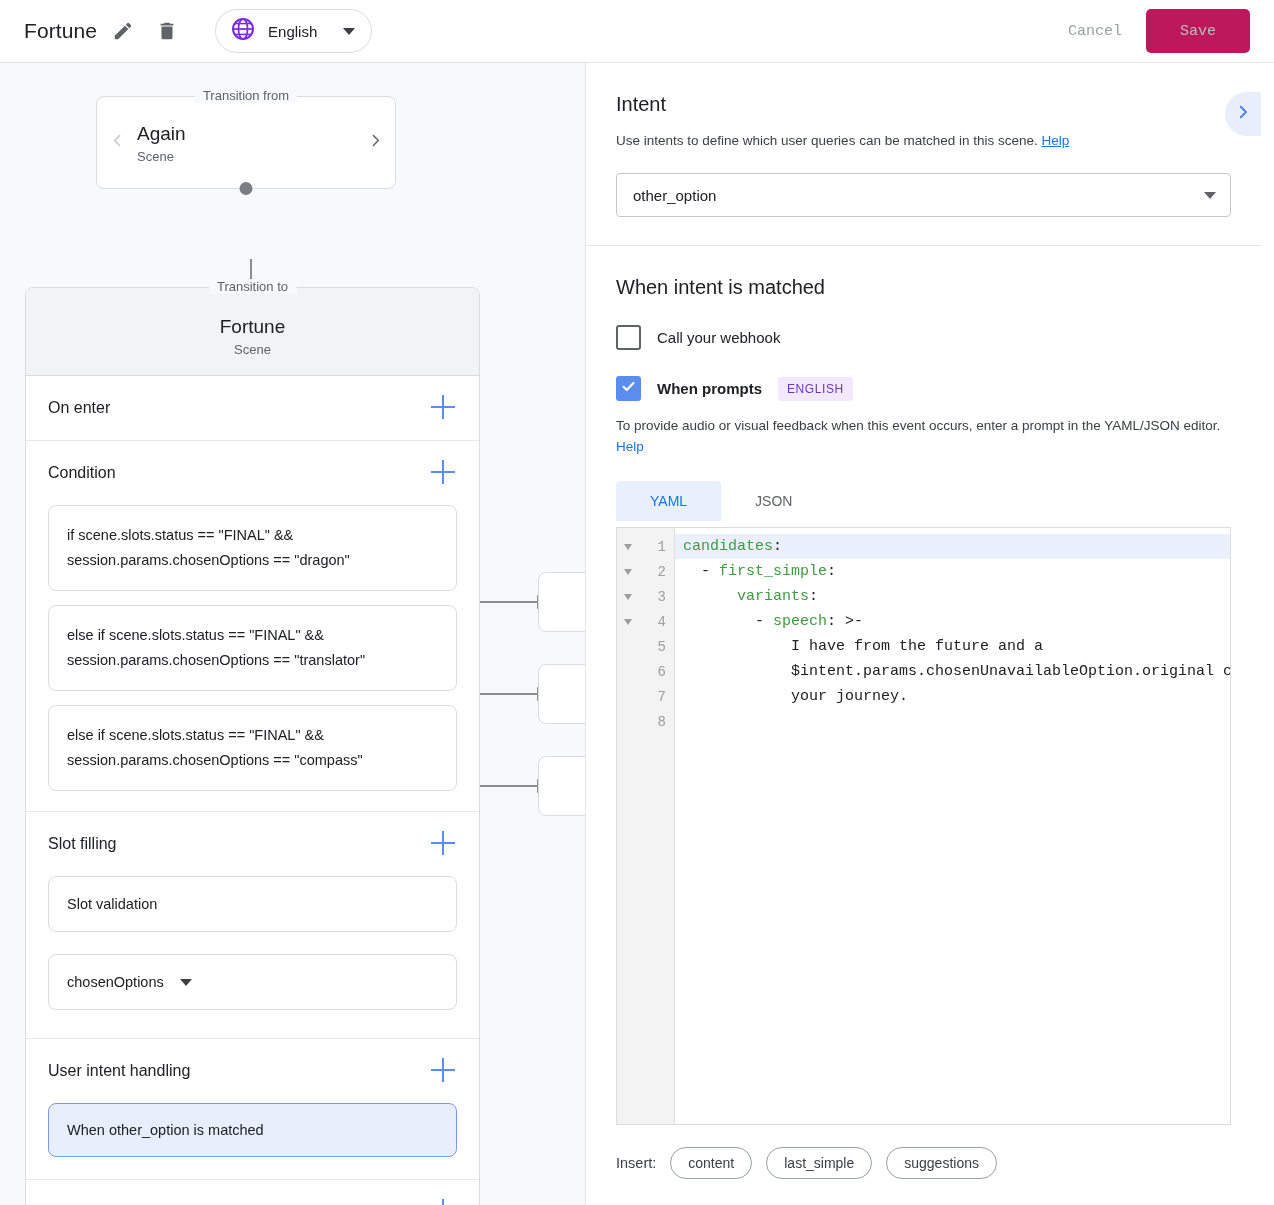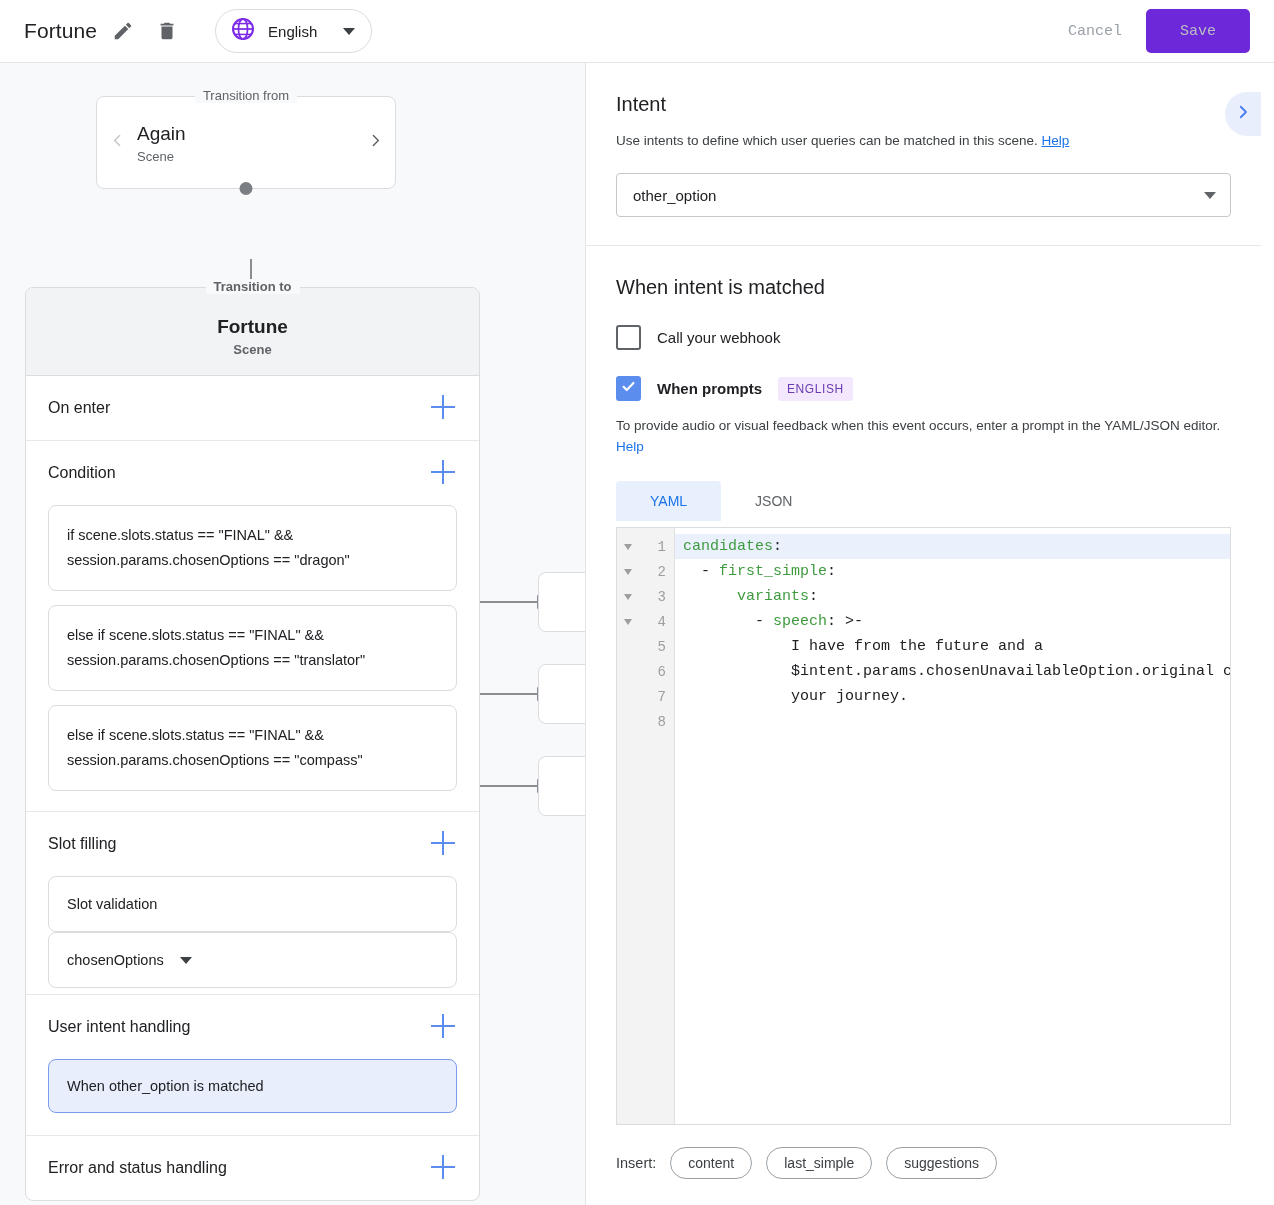--- a/index.html
+++ b/index.html
@@ -42,21 +42,21 @@
     margin-left: auto; display: flex; align-items: center; 
     margin-right: 24px;
     font-family: Liberation Mono, monospace;
   }
   .btn-text {
     height: 44px; padding: 0 24px; border: none; background: none;
     font-size: 15px; color: #9aa0a6; cursor: pointer; border-radius: 6px;
     font-family: inherit;
   }
   .btn-save {
-    height: 44px; padding: 0 34px; border: none; background: #6d28d9;
+    height: 44px; padding: 0 34px; border: none; background: #be185d;
     font-size: 15px; color: #babdc1; border-radius: 5px; cursor: default;
     font-family: inherit;
   }
 
   
   .canvas {
     position: absolute; top: 63px; left: 0; width: 585px; height: 1142px;
     background: #f7f9fa; overflow: hidden;
   }
 
@@ -92,21 +92,21 @@
     border-right: 7px solid transparent; border-top: 11px solid #8a8e92;
   }
 
   
   .scene-panel {
     position: absolute; left: 25px; top: 224px; width: 455px;
     background: #fff; border: 1px solid #dadce0; border-radius: 8px;
   }
   .scene-head {
     position: relative; background: #f1f3f4; border-radius: 7px 7px 0 0;
-    border-bottom: 1px solid #dadce0; padding: 26px 0 18px; text-align: center; font-weight: bold;
+    border-bottom: 1px solid #dadce0; padding: 26px 0 18px; text-align: center;
   }
   .scene-legend {
     position: absolute; top: -9px; left: 50%; transform: translateX(-50%);
     background: #f7f9fa; padding: 0 8px; font-size: 13px; color: #5f6368;
     white-space: nowrap;
   }
   .scene-name { font-size: 19px; color: #202124; line-height: 26px; }
   .scene-type { font-size: 13px; color: #5f6368; margin-top: 2px; }
 
   .section { border-bottom: 1px solid #e6e8ea; padding: 0 22px 0 22px; }
@@ -128,21 +128,21 @@
   .cond-card {
     border: 1px solid #dadce0; border-radius: 8px; background: #fff;
     padding: 16px 18px; margin-bottom: 14px; min-height: 86px;
     display: flex; flex-direction: column; justify-content: center;
     cursor: pointer;
   }
   .cond-line { font-size: 14.5px; color: #202124; line-height: 25px; }
 
   .sf-card {
     border: 1px solid #dadce0; border-radius: 8px; background: #fff;
-    padding: 0 18px; margin-bottom: 0; height: 56px;
+    padding: 0 18px; margin-bottom: 22px; height: 56px;
     display: flex; align-items: center; cursor: pointer;
   }
   .sf-label { font-size: 14.5px; color: #202124; }
   .sf-caret {
     width: 0; height: 0; border-left: 6px solid transparent;
     border-right: 6px solid transparent; border-top: 7px solid #3c4043;
     margin-left: 16px;
   }
   .uih-card {
     border: 1px solid #7b9bf0; border-radius: 8px; background: #e8eefc;

